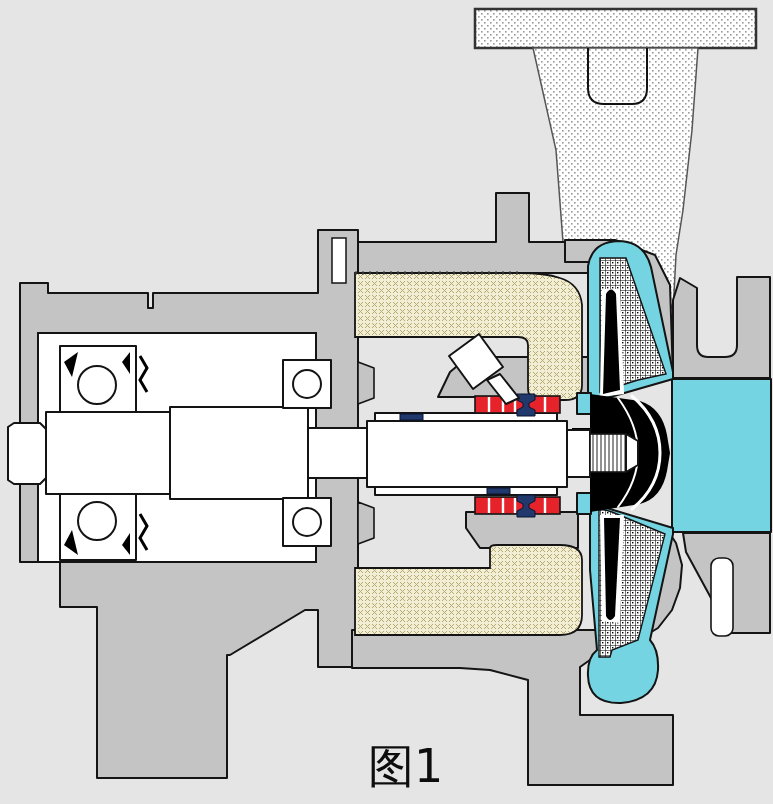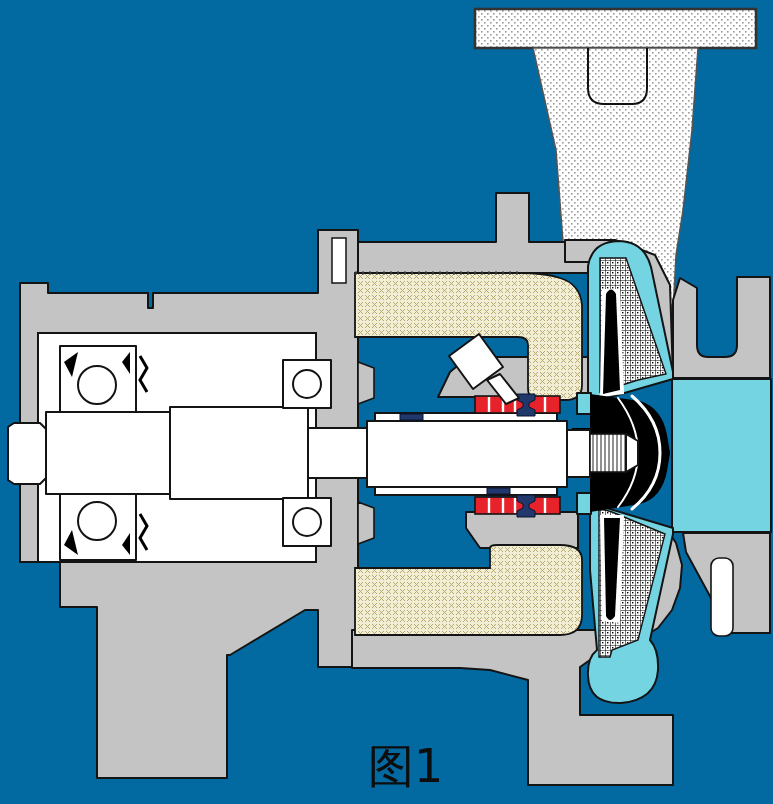--- a/index.html
+++ b/index.html
@@ -1,17 +1,17 @@
 <!DOCTYPE html>
 <html style="--casing: #c4c4c4; --liquid: #74d4e2; --magnet: #e6232a; --spool: #20386b; --beige: #f2edd5; --beigeln: #b7aa6e; --stip: #9a9a9a;"><head>
 <meta charset="utf-8">
 <style>
   html,body{margin:0;padding:0;background:#ffffff;}
   body{font-family:"DejaVu Sans","Liberation Sans",sans-serif;}
-  .stage{position:relative;width:773px;height:804px;background:#0369a1;overflow:hidden;}
+  .stage{position:relative;width:773px;height:804px;background:#e5e5e5;overflow:hidden;}
   svg{display:block}
   .casing{fill:var(--casing,#c4c4c4);stroke:#141414;stroke-width:2;stroke-linejoin:round;}
   .casing-thin{fill:var(--casing,#c4c4c4);stroke:#141414;stroke-width:1.6;stroke-linejoin:round;}
   .whitepart{fill:#ffffff;stroke:#141414;stroke-width:2;stroke-linejoin:round;}
   .blackpart{fill:#000000;stroke:none;}
   .cyanpart{fill:var(--liquid,#74d4e2);stroke:#141414;stroke-width:2;stroke-linejoin:round;}
   .redpart{fill:var(--magnet,#e6232a);stroke:#141414;stroke-width:1.6;}
   .navypart{fill:var(--spool,#20386b);stroke:#0a1530;stroke-width:1;}
   .halo{fill:#ffffff;stroke:none;}
   .bladeline{fill:none;stroke:#ffffff;stroke-width:3;stroke-linecap:round;}

